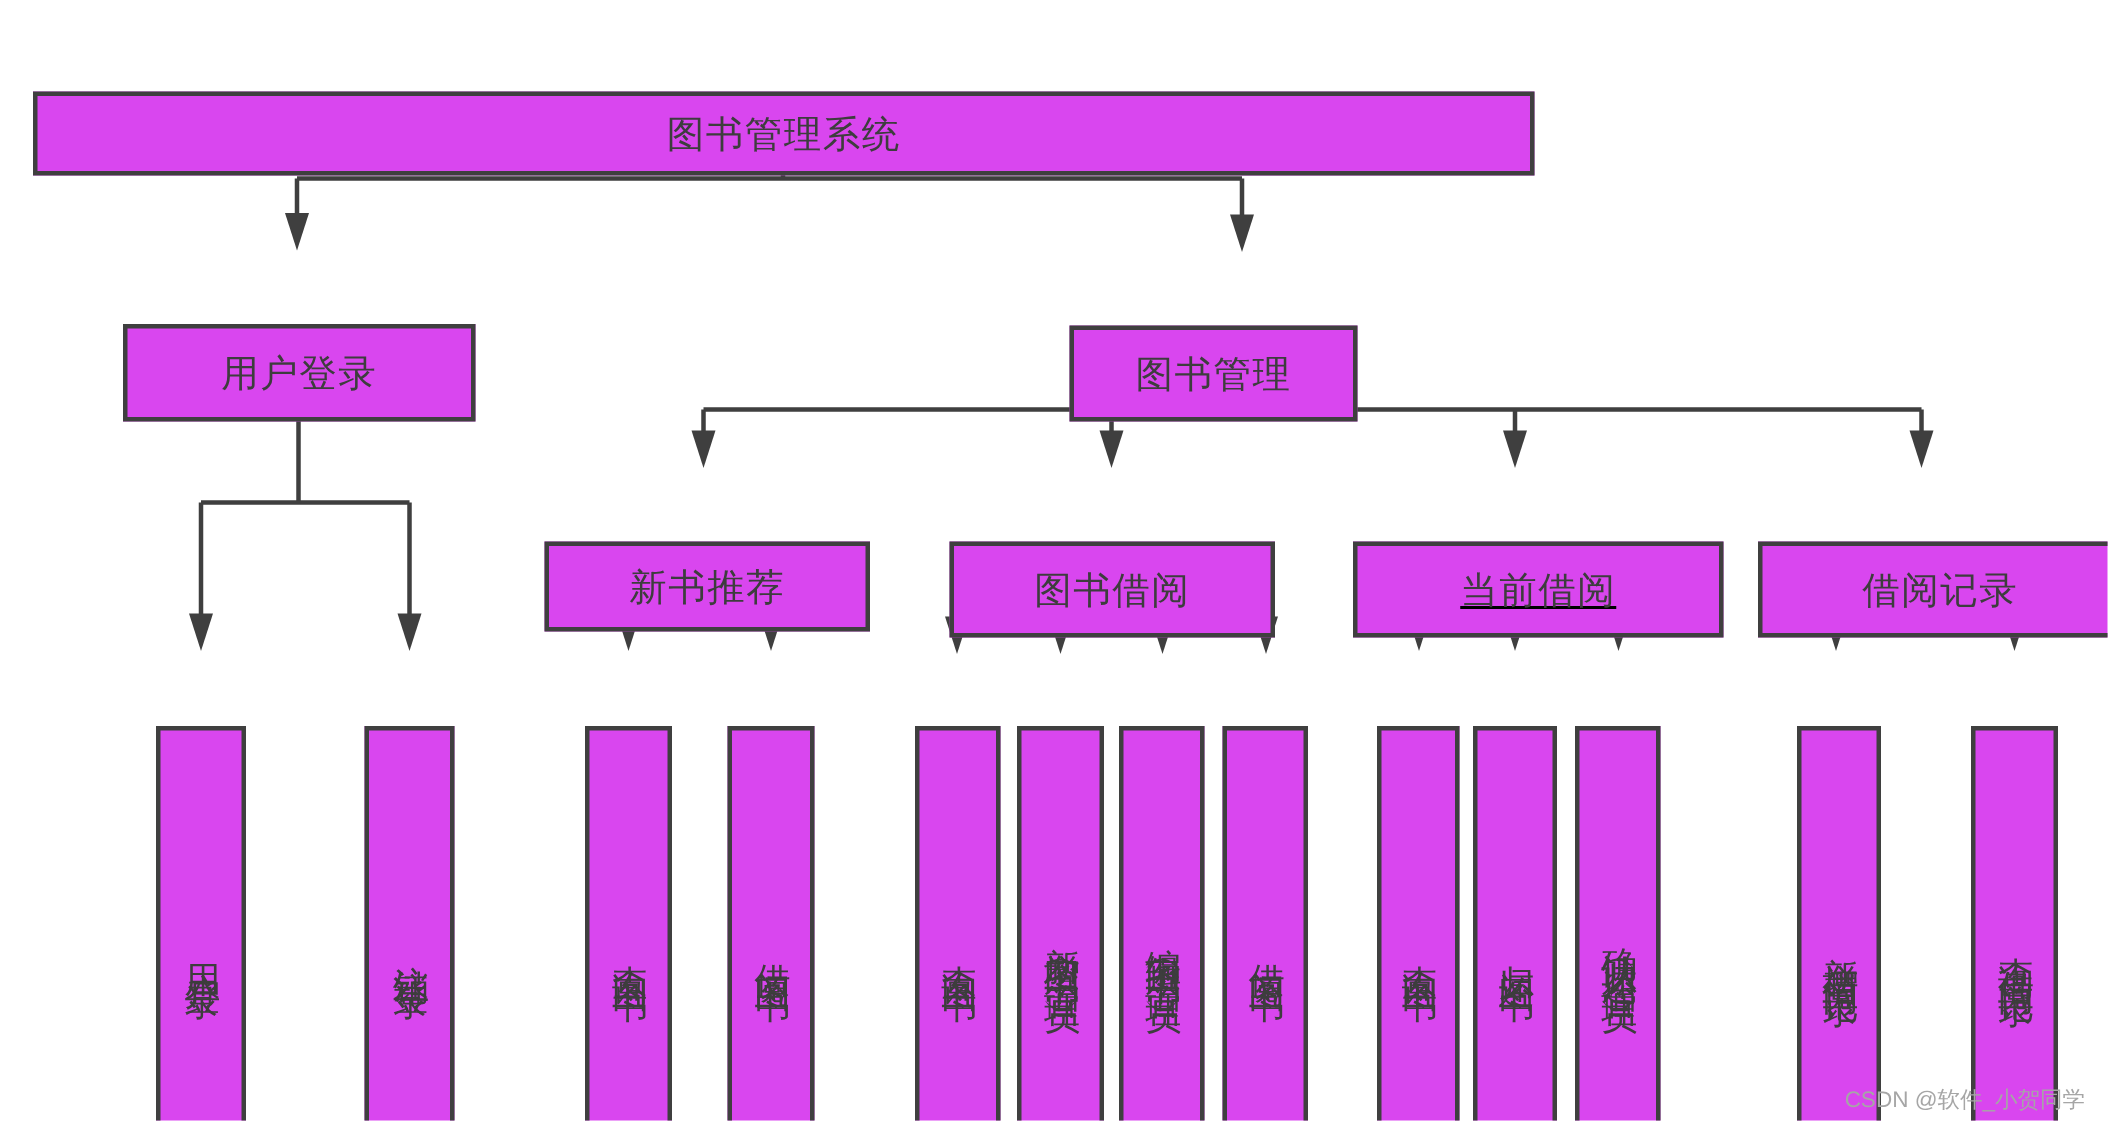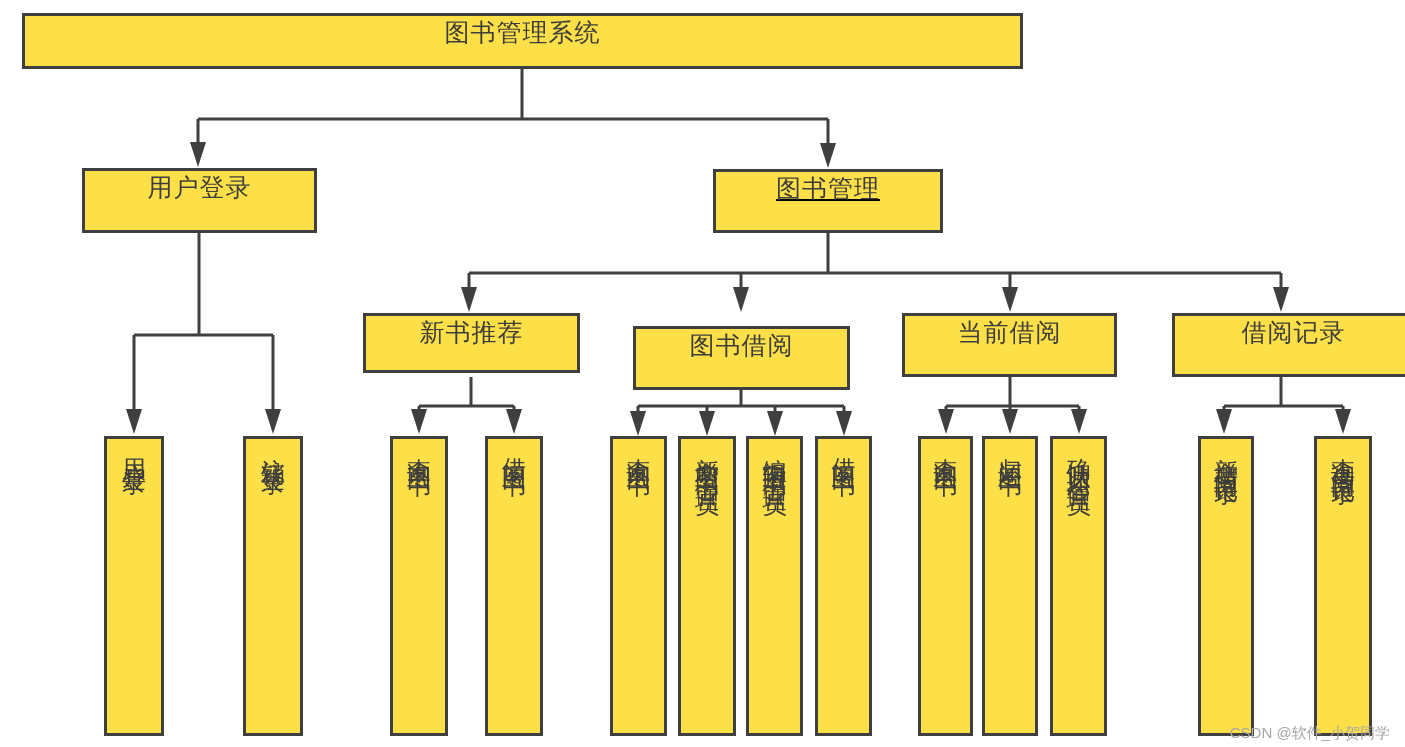--- a/index.html
+++ b/index.html
@@ -13,25 +13,27 @@
     font-family: "Liberation Sans", sans-serif;
   }
   .connectors {
     position: absolute;
     left: 0; top: 0;
     width: 1405px; height: 747px;
   }
   .node {
     position: absolute;
     box-sizing: border-box;
-    background: #fde047;
+    background: #d946ef;
     border: 3px solid #3f3f3f;
     display: flex;
+    align-items: center;
     justify-content: center;
     z-index: 2;
+    margin-top: 48px;
   }
   .hlabel {
     font-size: 25px;
     color: #3d3d3d;
     letter-spacing: 1px;
     white-space: nowrap;
   }
   .vlabel {
     writing-mode: vertical-lr;
     text-orientation: mixed;
@@ -46,24 +48,24 @@
     right: 15px;
     bottom: 4px;
     font-size: 15px;
     color: #a6a6a6;
     z-index: 5;
     white-space: nowrap;
   }
   
   #b-root            { left: 22px;   top: 13px;  width: 1001px; height: 56px; }
   #b-user-login      { left: 82px;   top: 168px; width: 235px;  height: 65px; }
-  #b-book-mgmt       { left: 713px;  top: 169px; width: 230px;  height: 64px; text-decoration: underline; }
+  #b-book-mgmt       { left: 713px;  top: 169px; width: 192px;  height: 64px; }
   #b-new-book-rec    { left: 363px;  top: 313px; width: 217px;  height: 60px; }
-  #b-book-borrow     { left: 633px;  top: 326px; width: 217px;  height: 64px; }
-  #b-current-borrow  { left: 902px;  top: 313px; width: 215px;  height: 64px; }
+  #b-book-borrow     { left: 633px;  top: 313px; width: 217px;  height: 64px; }
+  #b-current-borrow  { left: 902px;  top: 313px; width: 247px;  height: 64px; text-decoration: underline; }
   #b-borrow-records  { left: 1172px; top: 313px; width: 243px;  height: 64px; }
   #b-login           { left: 104px;  top: 436px; width: 60px;   height: 300px; }
   #b-logout          { left: 243px;  top: 436px; width: 60px;   height: 300px; }
   #b-query-book-rec  { left: 390px;  top: 436px; width: 58px;   height: 300px; }
   #b-borrow-book-rec { left: 485px;  top: 436px; width: 58px;   height: 300px; }
   #b-query-book-bor  { left: 610px;  top: 436px; width: 57px;   height: 300px; }
   #b-add-book        { left: 678px;  top: 436px; width: 58px;   height: 300px; }
   #b-edit-book       { left: 746px;  top: 436px; width: 57px;   height: 300px; }
   #b-borrow-book-bor { left: 815px;  top: 436px; width: 57px;   height: 300px; }
   #b-query-book-cur  { left: 918px;  top: 436px; width: 55px;   height: 300px; }

